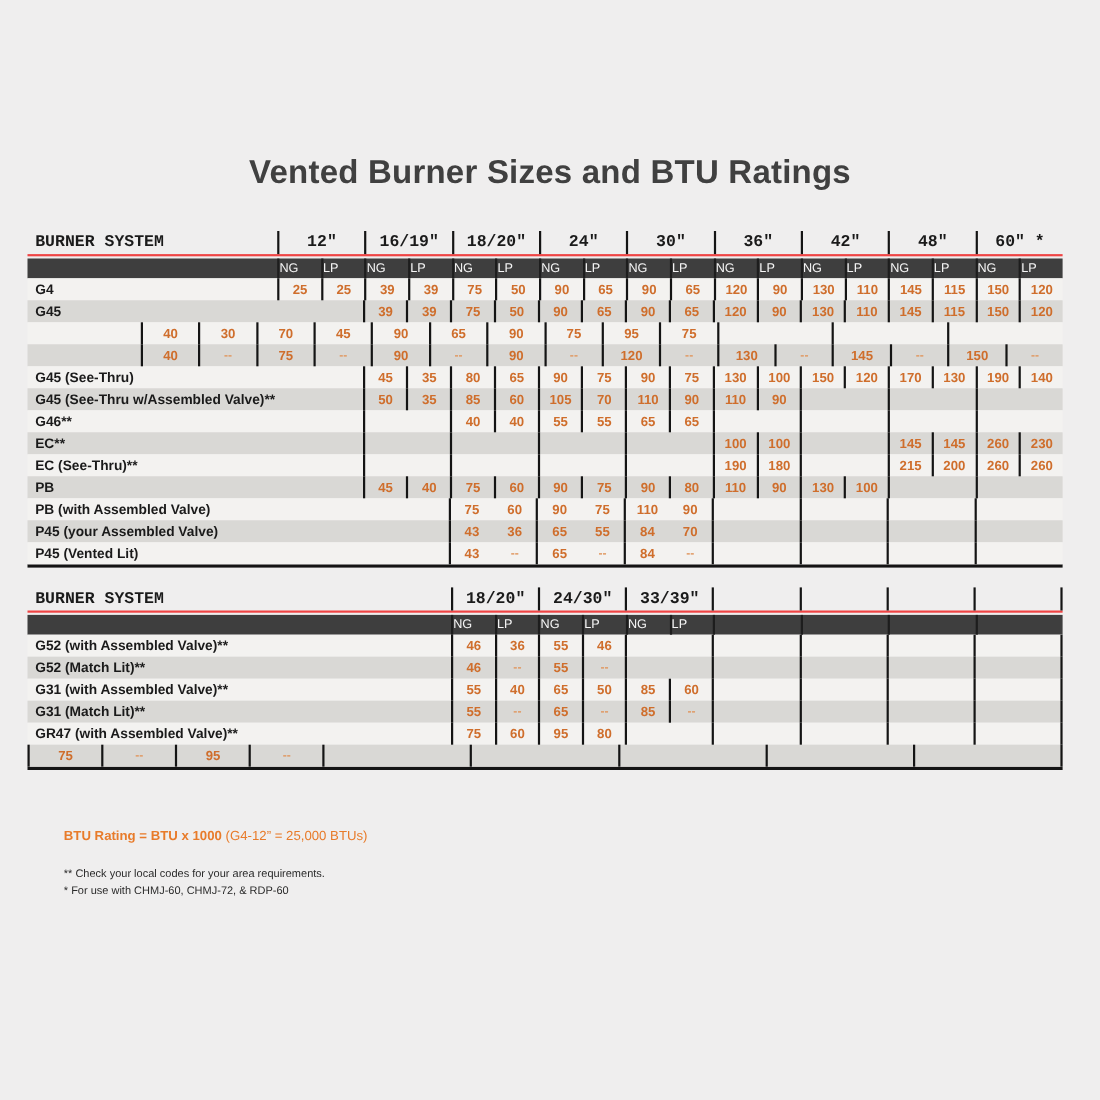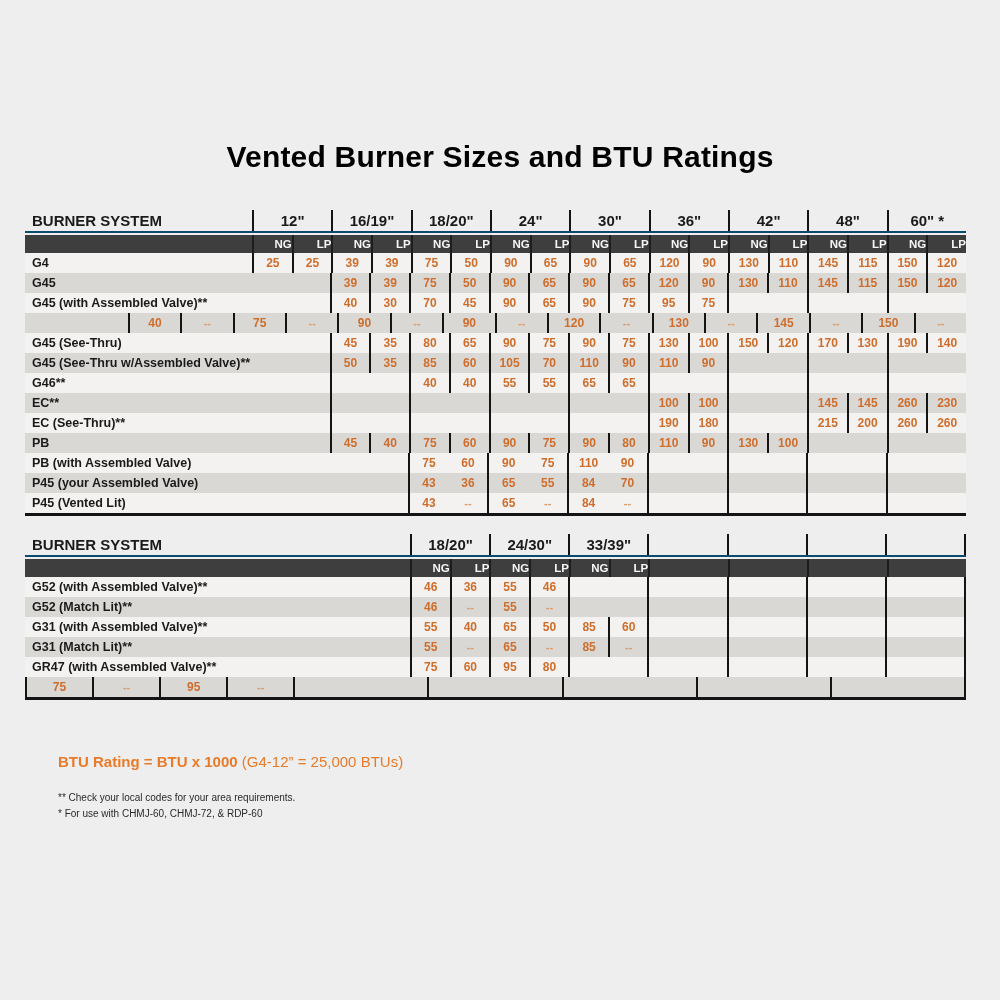--- a/index.html
+++ b/index.html
@@ -7,46 +7,46 @@
     width:1000px;height:1000px;
     background:#efeeee;
     font-family:"Liberation Sans", sans-serif;
     color:#1a1a1a;
     overflow:hidden;
   }
   .page-title{
     margin:0;padding-top:140px;
     text-align:center;
     font-size:30px;font-weight:bold;
-    color:#000000;
+    color:#404040;
     letter-spacing:0.2px;
   }
   .content{width:941px;margin:36px 0 0 25px;}
 
   
   .tbl{border-bottom:3px solid #141414;}
   .tbl2{margin-top:18px;}
-  .hrow{display:flex;height:21px;border-bottom:2px solid #0c4a6e;margin-bottom:2px;}
+  .hrow{display:flex;height:21px;border-bottom:2px solid #ef4444;margin-bottom:2px;font-family:Liberation Mono, monospace;}
   .hname{
     font-weight:bold;font-size:15px;line-height:21px;
     padding-left:7px;box-sizing:border-box;white-space:nowrap;
   }
   .t1 .ncol{width:227px;}
   .t2 .ncol{width:385px;}
   .hgrp{
     flex:1 1 0;text-align:center;font-weight:bold;font-size:15px;line-height:21px;
     border-left:2px solid #141414;box-sizing:border-box;white-space:nowrap;
   }
   .t2 .hgrp.redge{border-right:2px solid #141414;}
 
   .bar{display:flex;height:18px;background:#3e3e3e;}
   .bgrp{flex:1 1 0;display:flex;box-sizing:border-box;border-left:2px solid #1d1d1d;}
   .bgrp span{
-    flex:1 1 0;color:#f6f6f6;font-weight:bold;font-size:11.5px;line-height:18px;
-    text-align:right;box-sizing:border-box;
+    flex:1 1 0;color:#f6f6f6;font-weight:normal;font-size:11.5px;line-height:18px;
+    text-align:left;box-sizing:border-box;
   }
   .bgrp span.dv{border-right:2px solid #1d1d1d;}
 
   .row{display:flex;height:20px;}
   .row.lt{background:#f3f2f0;}
   .row.gy{background:#d9d8d5;}
   .rname{
     font-weight:bold;font-size:12.5px;line-height:20px;
     padding-left:7px;box-sizing:border-box;white-space:nowrap;
   }
@@ -54,21 +54,21 @@
   .grp.bl{border-left:2px solid #141414;}
   .grp.br{border-right:2px solid #141414;}
   .grp span{
     flex:1 1 0;text-align:center;font-weight:bold;font-size:12px;line-height:20px;
     color:#cf6e2c;box-sizing:border-box;
   }
   .grp span.dv{border-right:2px solid #141414;}
   .grp span.dash{color:#e09a64;font-size:11px;}
 
   
-  .btu-line{margin:53px 0 0 33px;font-size:15px;color:#e87b2a;white-space:nowrap;}
+  .btu-line{margin:53px 0 0 33px;font-size:12px;color:#e87b2a;white-space:nowrap;}
   .btu-line .b{font-weight:bold;}
   .fn{margin:5px 0 0 33px;font-size:10px;color:#2a2a2a;}
   .fn.first{margin-top:22px;}
 </style>
 </head>
 <body>
 
 <h1 class="page-title">Vented Burner Sizes and BTU Ratings</h1>
 
 <div class="content">
@@ -198,21 +198,20 @@
           <div class="grp bl">
             <span class="dv">145</span>
             <span>115</span>
           </div>
           <div class="grp bl">
             <span class="dv">150</span>
             <span>120</span>
           </div>
         </div>
         <div class="row lt">
-          <div class="rname ncol">G45 (with Assembled Valve)**</div>
           <div class="grp">
             <span></span>
             <span></span>
           </div>
           <div class="grp bl">
             <span class="dv">40</span>
             <span>30</span>
           </div>
           <div class="grp bl">
             <span class="dv">70</span>

